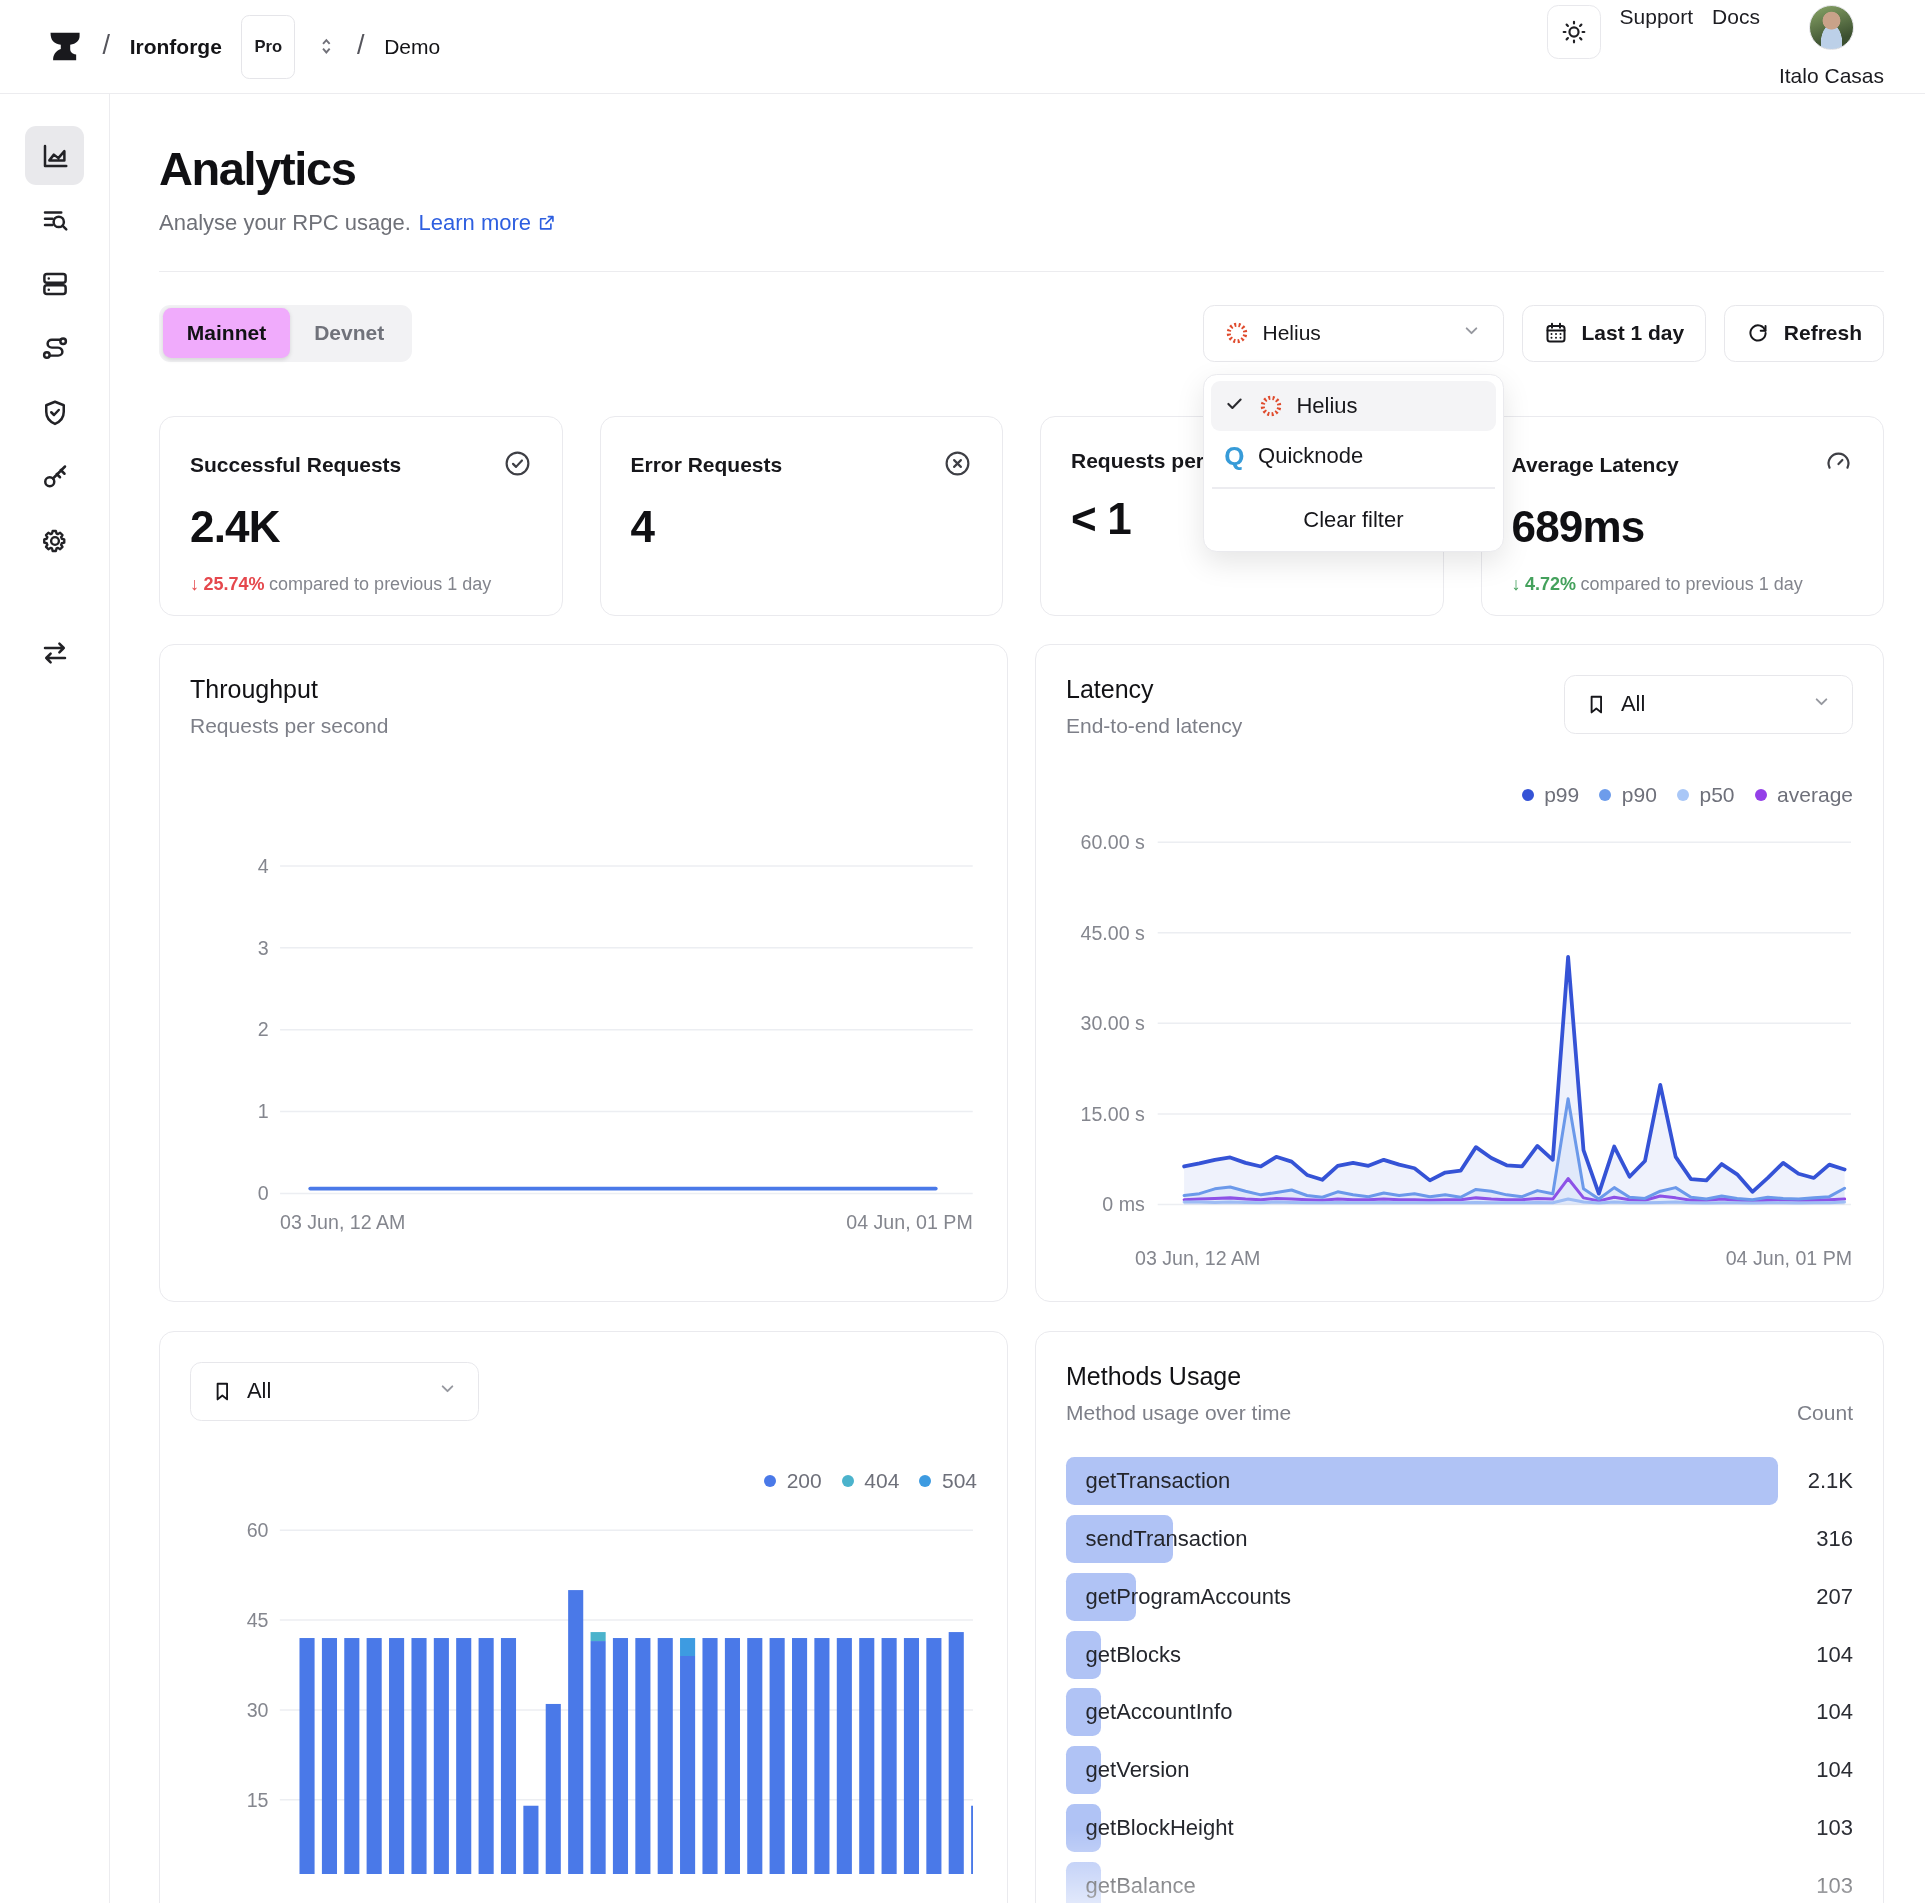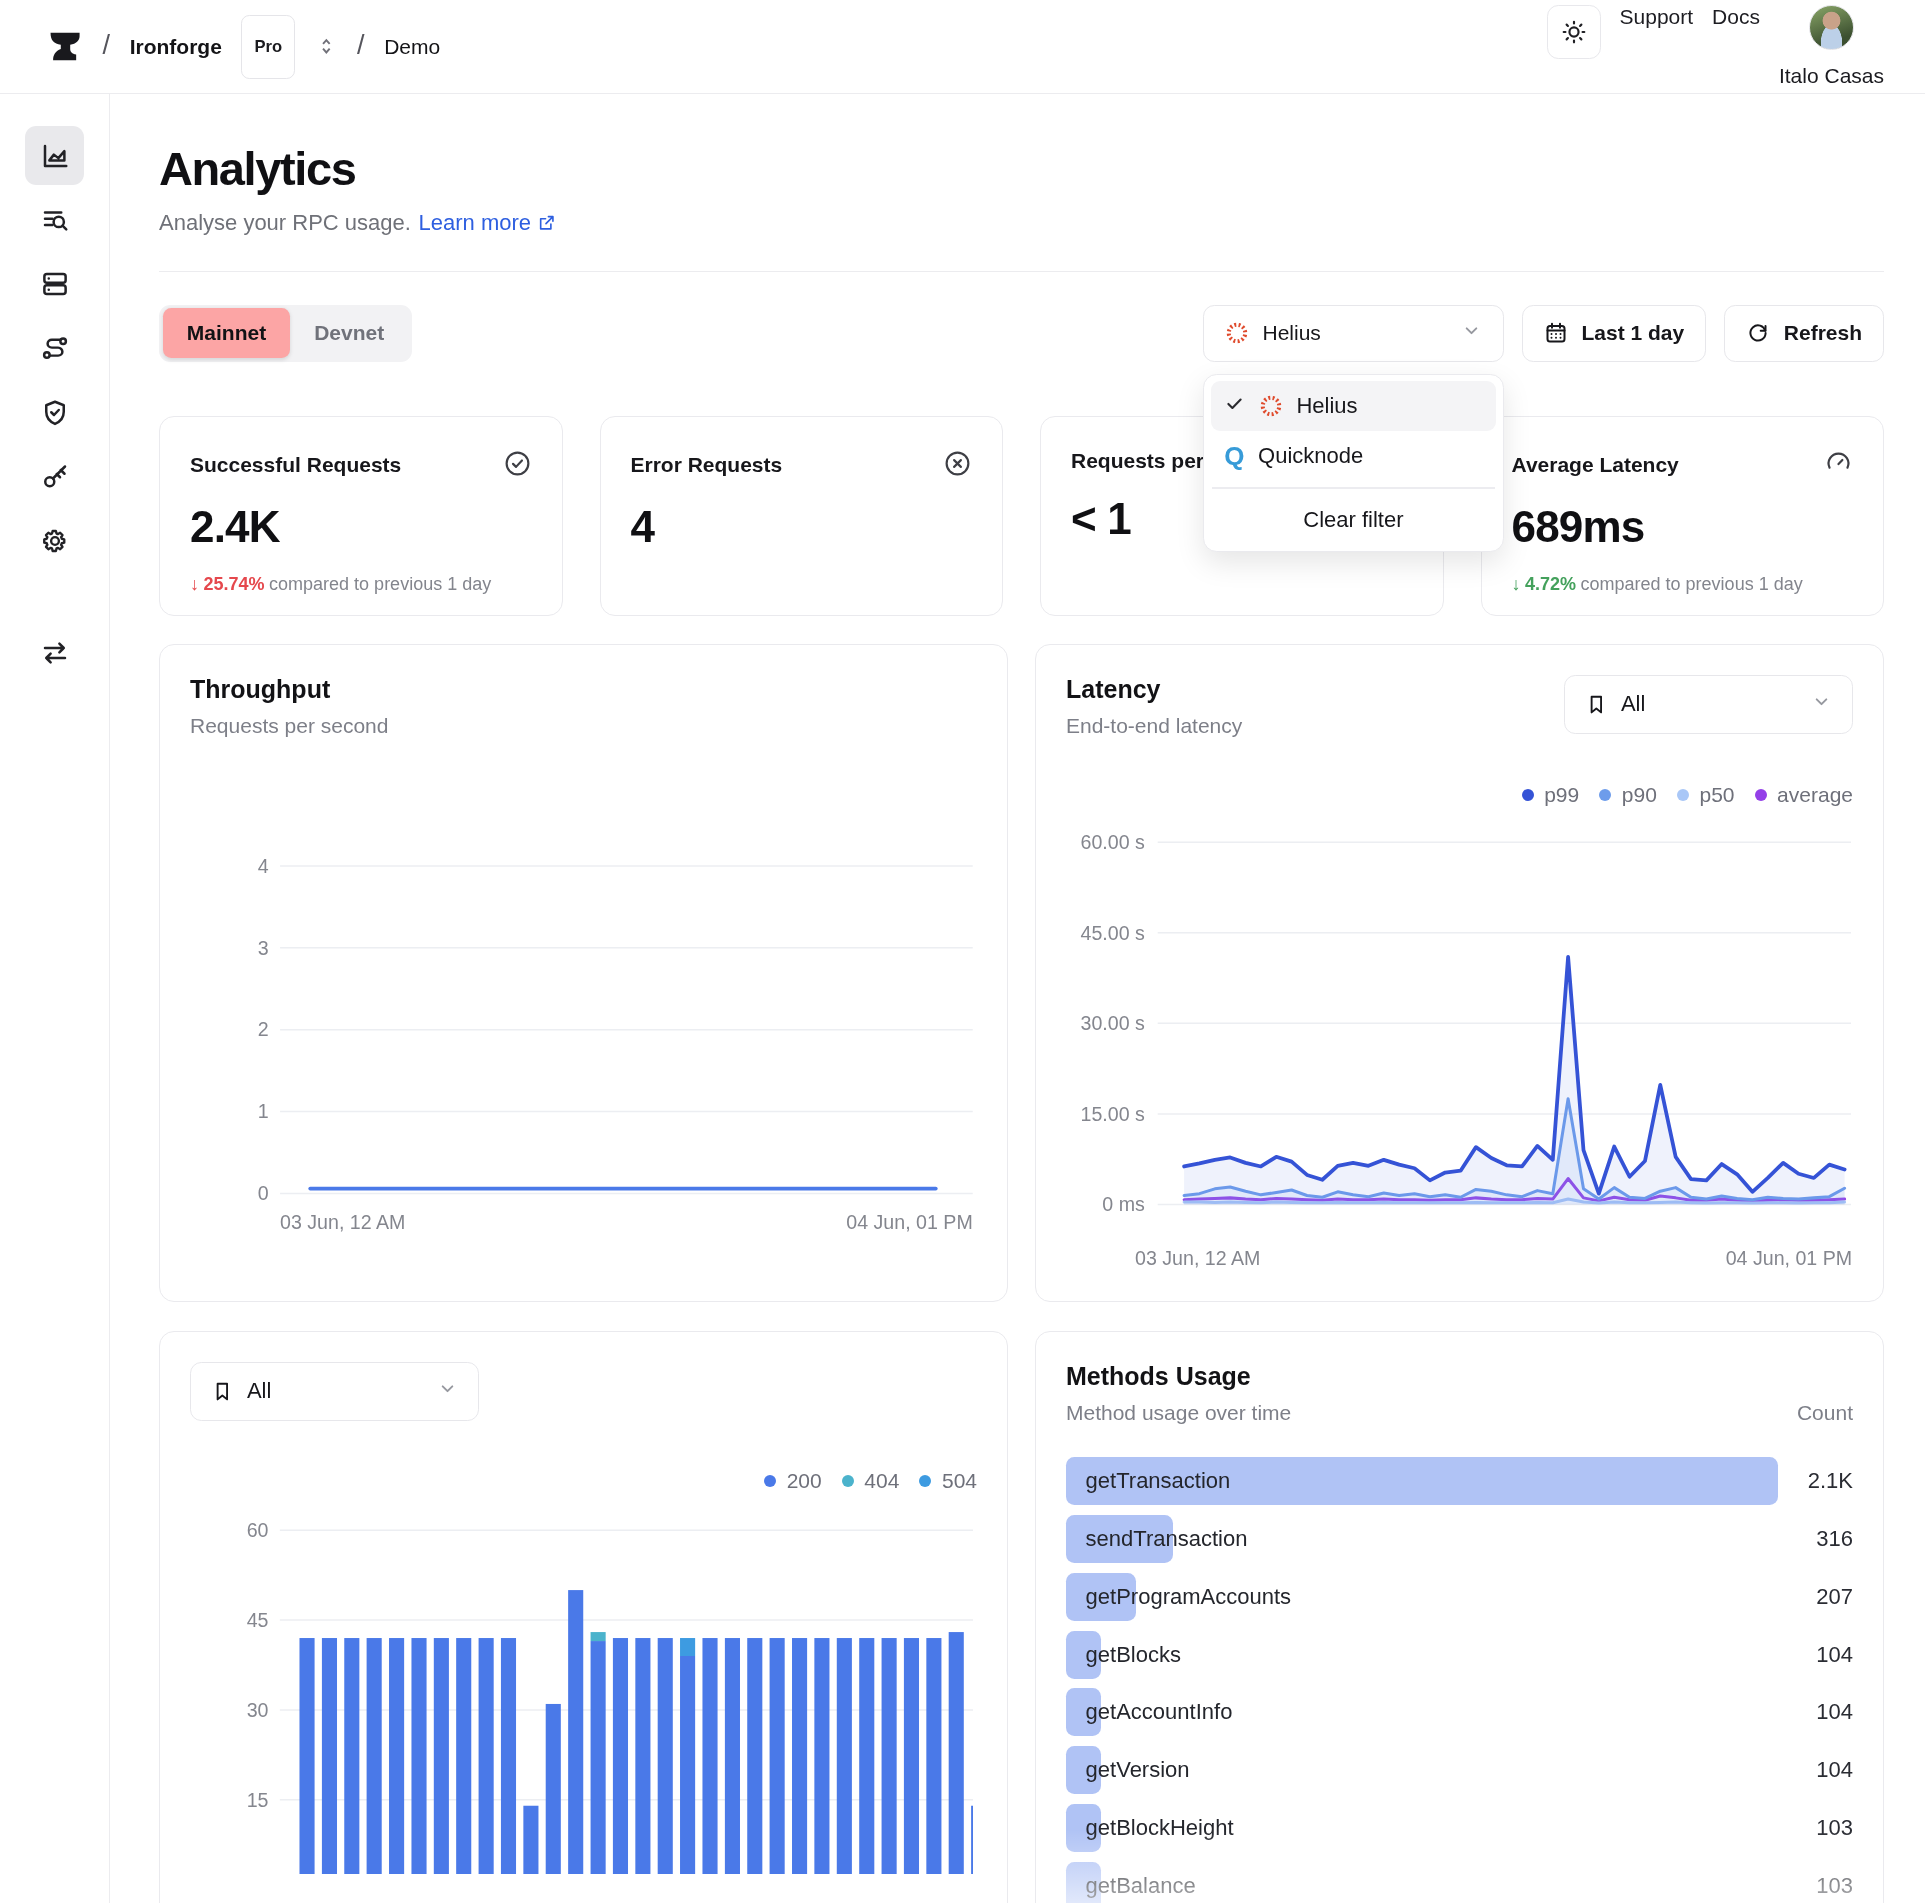--- a/index.html
+++ b/index.html
@@ -47,21 +47,21 @@
   .page-title { margin-top:47px; font-size:47px; font-weight:800; letter-spacing:-1.4px; color:#101013; }
   .page-sub { margin-top:13.6px; font-size:22px; color:#6f7178; display:flex; align-items:center; gap:7.6px; }
   .learn-more { color:#2e5fe0; font-weight:500; display:inline-flex; align-items:center; gap:6px; cursor:pointer; }
   .divider { margin-top:35px; height:1.1px; background:#ececef; }
 
   
   .toolbar { margin-top:33px; display:flex; align-items:center; justify-content:space-between; height:57px; }
   .seg { display:flex; background:#f2f2f4; border-radius:11.3px; padding:3.8px; height:57px; }
   .seg-btn { border:none; background:transparent; border-radius:8.3px; padding:0 24px;
     font-size:21px; font-weight:600; color:#70727a; font-family:inherit; cursor:pointer; }
-  .seg-btn.active { background:#fca5a5; color:#121215; box-shadow:0 1.5px 4.5px rgba(0,0,0,.12); }
+  .seg-btn.active { background:#f0abfc; color:#121215; box-shadow:0 1.5px 4.5px rgba(0,0,0,.12); }
   .tool-right { display:flex; align-items:center; gap:18px; }
   .tool-btn { height:57px; border:1.5px solid #e7e7eb; border-radius:11.3px; background:#fff;
     display:flex; align-items:center; gap:13.6px; padding:0 21px; font-size:21px; font-weight:600;
     color:#17171b; cursor:pointer; font-family:inherit; }
   .provider-wrap { position:relative; z-index:30; }
   .provider-btn { width:301px; font-weight:500; }
   .provider-btn .chev { margin-left:auto; color:#96989f; }
   .helius-logo { width:24px; height:24px; flex:0 0 auto; }
   .qn-logo { font-size:26px; font-weight:800; color:#379bd8; line-height:1; }
 
@@ -84,21 +84,21 @@
   .stat-icon { color:#3e3f45; }
   .stat-value { margin-top:21px; font-size:44px; font-weight:800; letter-spacing:-0.8px; color:#101013; }
   .stat-foot { margin-top:22.7px; font-size:18px; color:#83858d; display:flex; align-items:center; gap:4.5px; white-space:nowrap; }
   .delta-down-red { color:#e5484d; font-weight:600; }
   .delta-down-green { color:#44a15c; font-weight:600; }
 
   
   .charts-row { margin-top:28px; display:grid; grid-template-columns:1fr 1fr; gap:27px; }
   .chart-card { height:658px; border:1.5px solid #eaeaee; border-radius:15px; background:#fff;
     padding:30px; position:relative; overflow:hidden; }
-  .chart-title { font-size:25px; font-weight:700; color:#121215; }
+  .chart-title { font-size:25px; font-weight:400; color:#121215; }
   .chart-sub { margin-top:10.6px; font-size:21px; color:#7d7f88; }
   .card-head { display:flex; justify-content:space-between; align-items:flex-start; }
   .mini-select { width:289px; height:59px; border:1.5px solid #e7e7eb; border-radius:11.3px;
     display:flex; align-items:center; gap:13.6px; padding:0 19.6px; font-size:22px; font-weight:500;
     color:#17171b; background:#fff; cursor:pointer; }
   .mini-select .chev { margin-left:auto; color:#96989f; }
   .legend { display:flex; justify-content:flex-end; align-items:center; gap:20px;
     font-size:21px; color:#6e707a; }
   .legend-item { display:flex; align-items:center; gap:10.6px; }
   .dot { width:12px; height:12px; border-radius:50%; }

